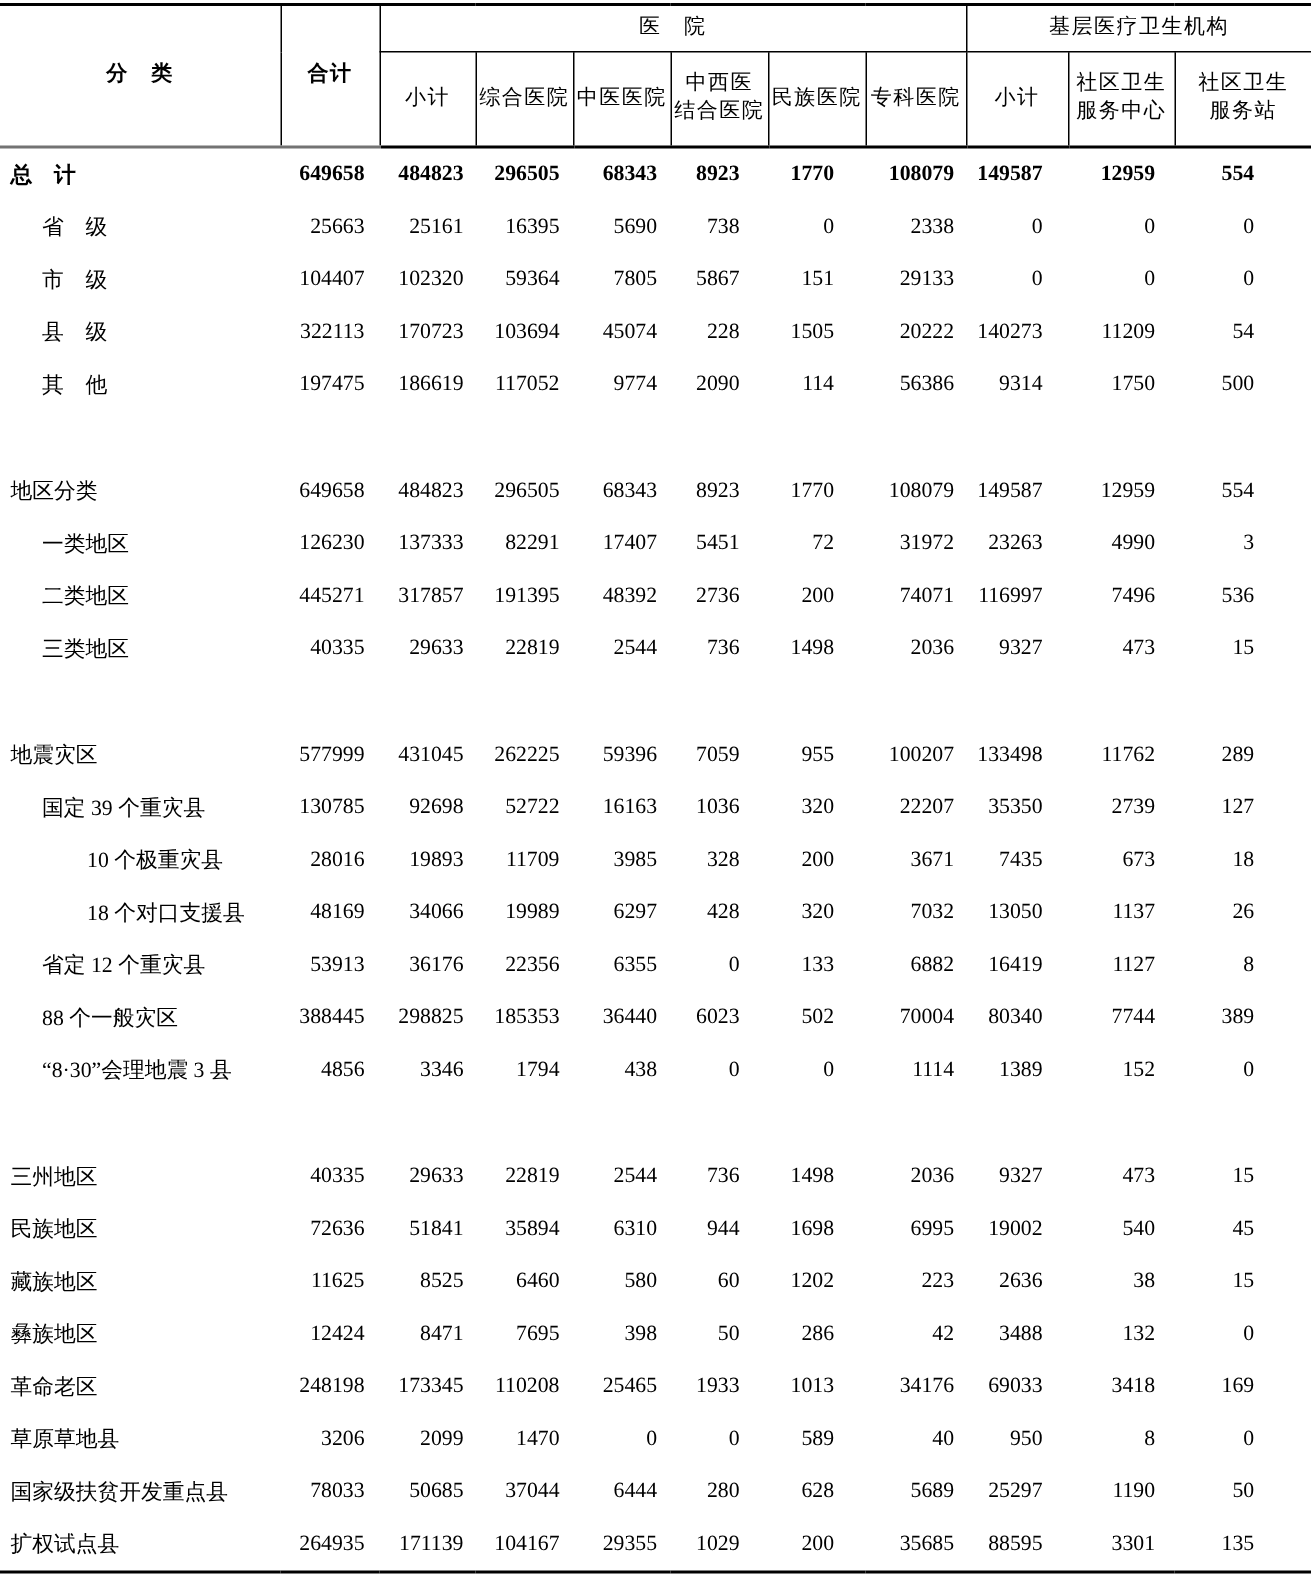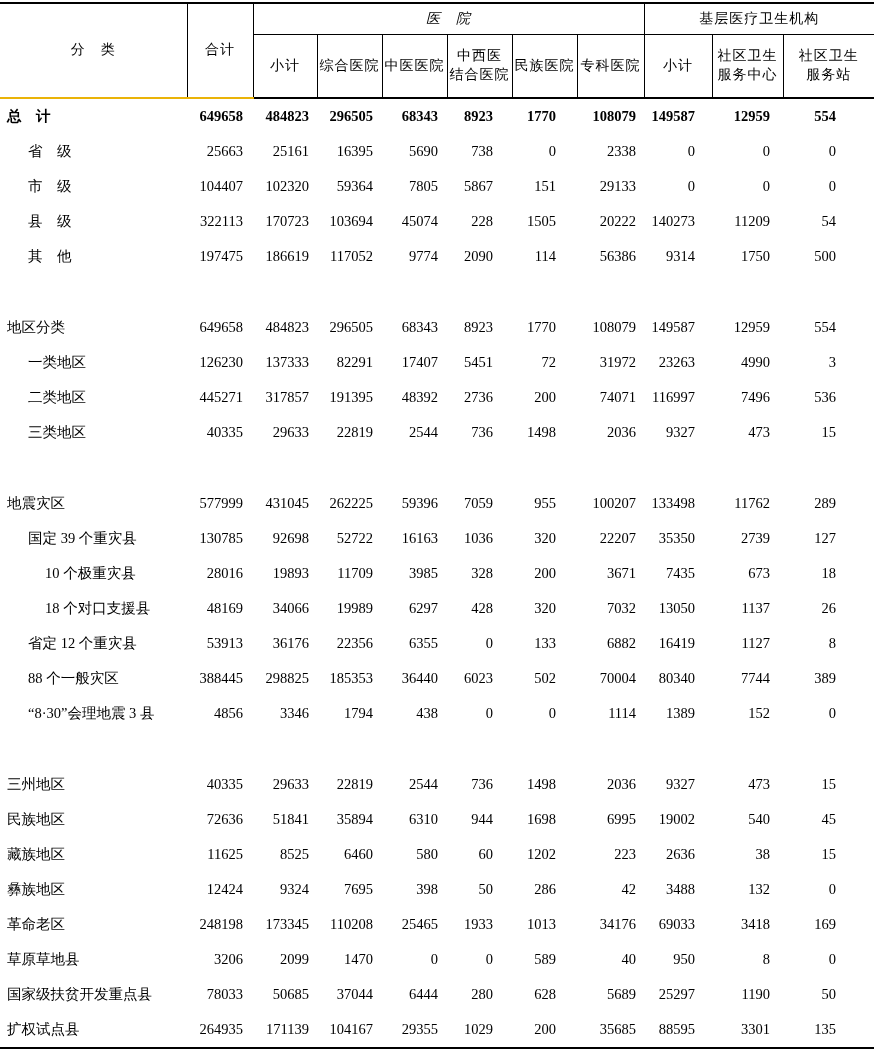--- a/index.html
+++ b/index.html
@@ -28,27 +28,27 @@
   thead th {
     font-weight: normal;
     text-align: center;
     vertical-align: middle;
     letter-spacing: 1px;
     padding: 0;
     line-height: 1.35;
   }
   th.th-cat, th.th-total {
     border-right: 1px solid #000;
-    border-bottom: 2px solid #eab308;
+    border-bottom: 2px solid #737373;
+    font-weight: bold;
   }
   th.th-group-h {
     height: 30px;
     border-right: 1px solid #000;
     border-bottom: 1px solid #000;
-    font-style: italic;
   }
   th.th-group-p {
     height: 30px;
     border-bottom: 1px solid #000;
   }
   tr.subhead th {
     height: 62px;
     border-right: 1px solid #000;
     border-bottom: 2px solid #000;
   }
@@ -60,21 +60,21 @@
     vertical-align: middle;
     height: 35px;
     font-size: 14.5px;
   }
   tbody tr.spacer td { height: 36px; }
   tbody td.lbl { text-align: left; white-space: nowrap; }
   tbody td.num { text-align: right; font-variant-numeric: lining-nums; }
   tbody tr.bold td { font-weight: bold; }
   td.ind0 { padding-left: 7px; margin-left: 44px; }
   td.ind1 { padding-left: 28px; margin-left: 12px; }
-  td.ind2 { padding-left: 45px; }
+  td.ind2 { padding-left: 58px; }
   
   td.c0 { padding-right: 10px; }
   td.c1 { padding-right: 8px; }
   td.c2 { padding-right: 9px; }
   td.c3 { padding-right: 9px; }
   td.c4 { padding-right: 19px; }
   td.c5 { padding-right: 21px; }
   td.c6 { padding-right: 8px; }
   td.c7 { padding-right: 17px; }
   td.c8 { padding-right: 13px; }
@@ -370,21 +370,21 @@
           <td class="num c4">60</td>
           <td class="num c5">1202</td>
           <td class="num c6">223</td>
           <td class="num c7">2636</td>
           <td class="num c8">38</td>
           <td class="num c9">15</td>
         </tr>
         <tr>
           <td class="lbl ind0">彝族地区</td>
           <td class="num c0">12424</td>
-          <td class="num c1">9324</td>
+          <td class="num c1">8471</td>
           <td class="num c2">7695</td>
           <td class="num c3">398</td>
           <td class="num c4">50</td>
           <td class="num c5">286</td>
           <td class="num c6">42</td>
           <td class="num c7">3488</td>
           <td class="num c8">132</td>
           <td class="num c9">0</td>
         </tr>
         <tr>

